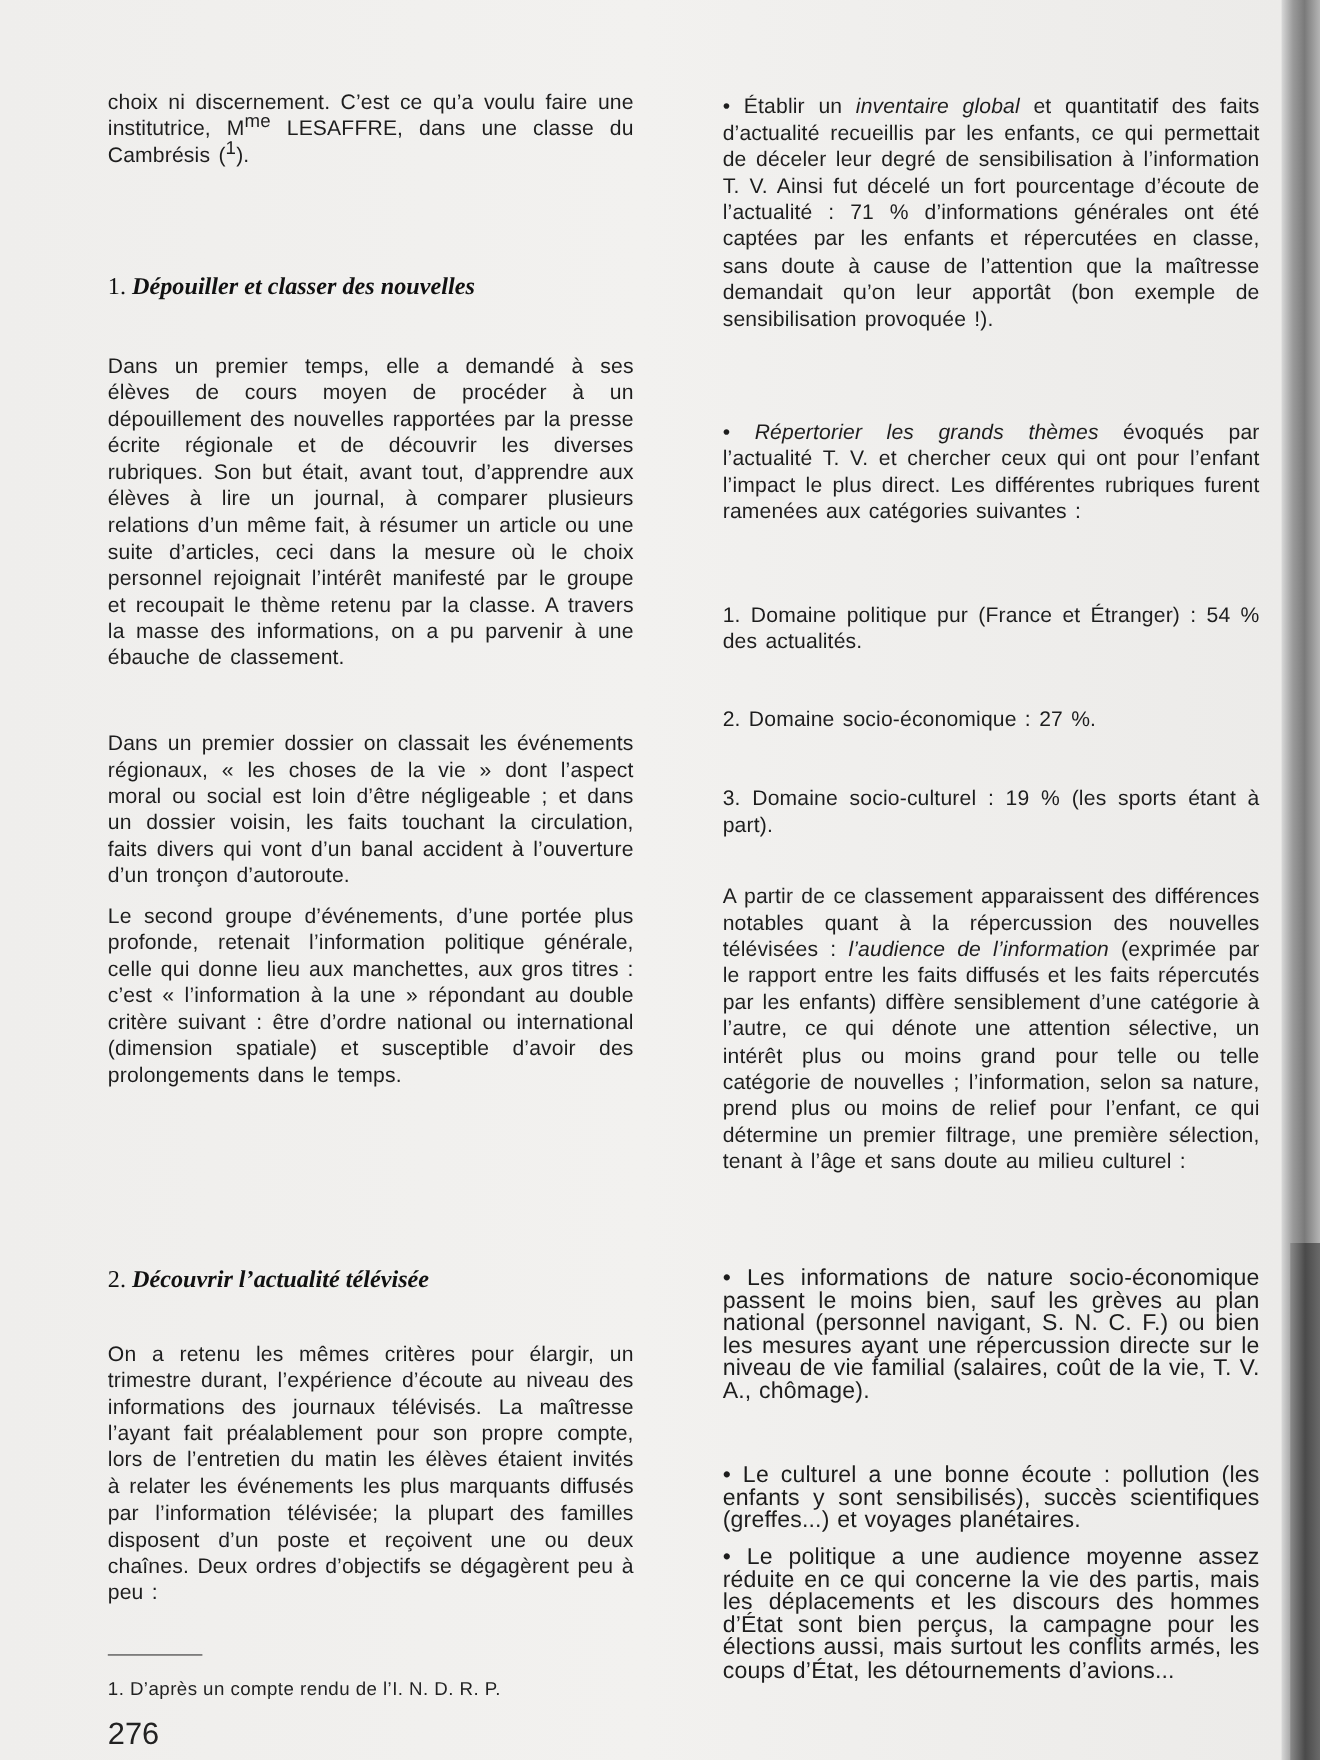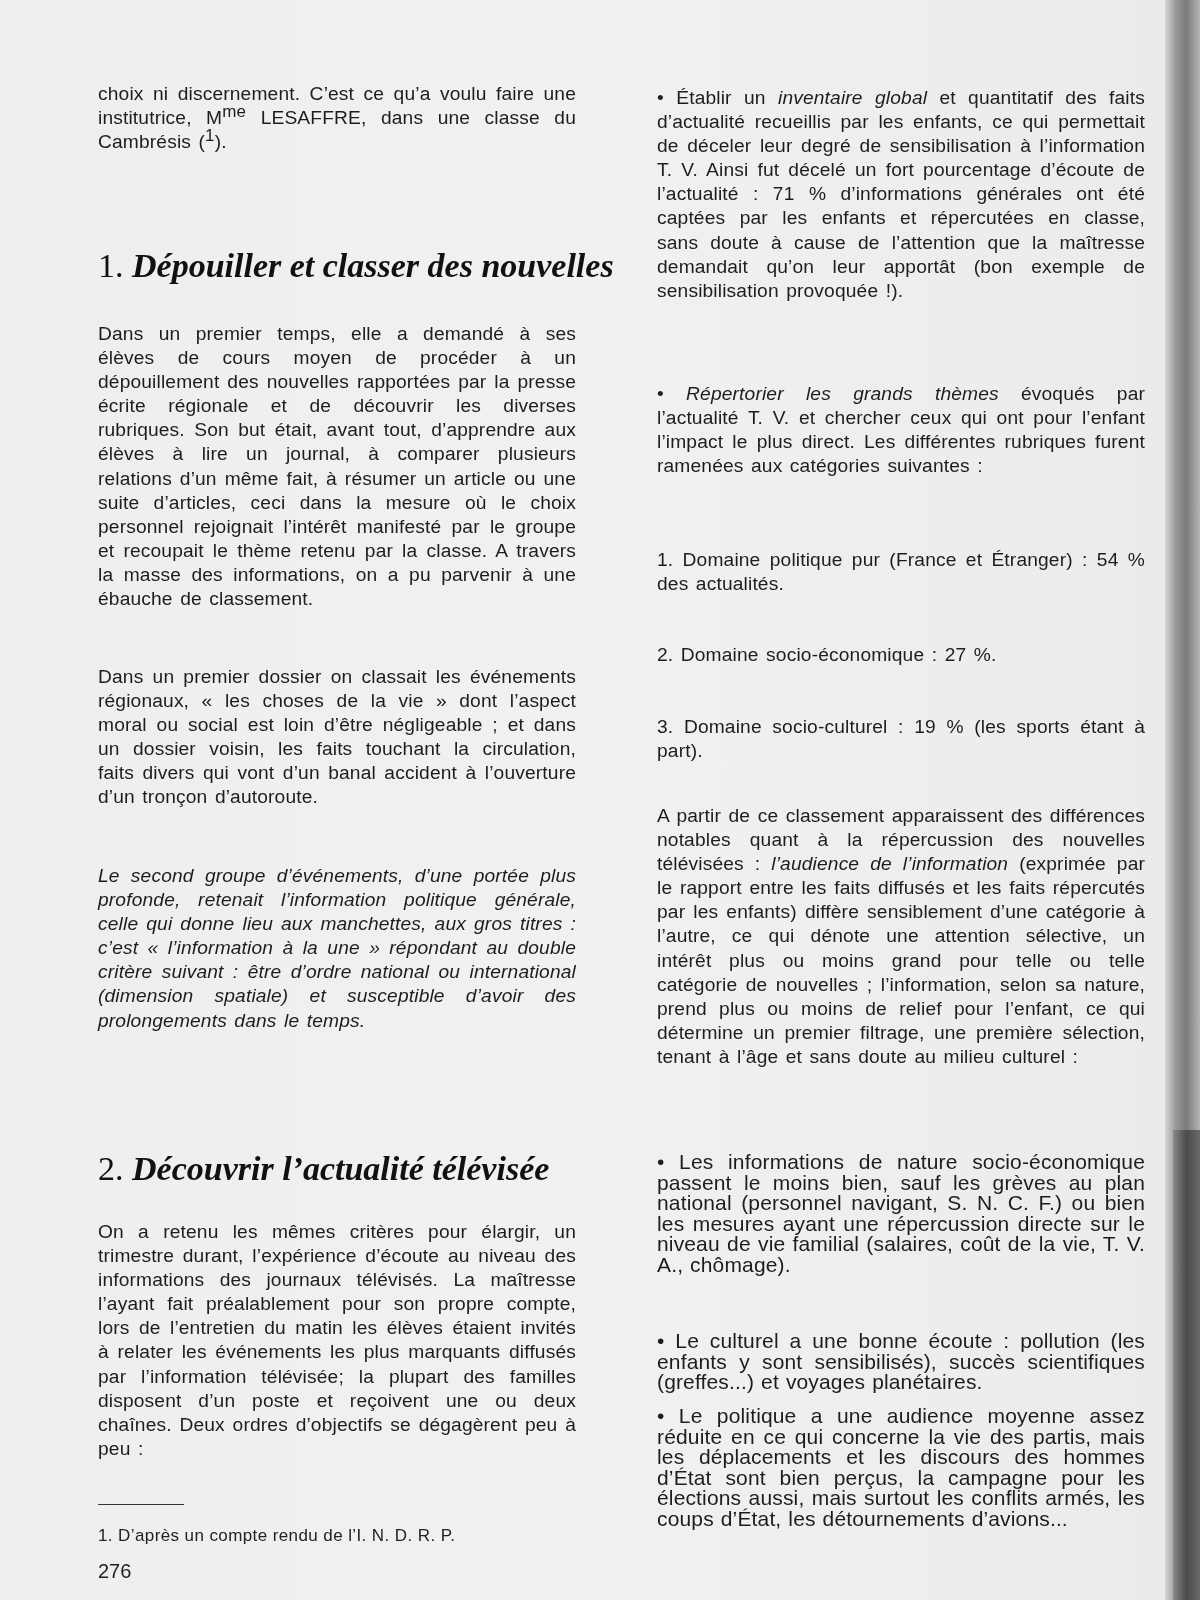--- a/index.html
+++ b/index.html
@@ -26,29 +26,29 @@
   .left { left: 98px; }
   .right { left: 657px; width: 488px; }
   p {
     margin: 0; font-size: 19.2px; line-height: 24.1px;
     text-align: justify; letter-spacing: 0.15px; word-spacing: 2px;
   }
   p.small { font-size: 21px; line-height: 20.6px; word-spacing: 1px; }
   .h {
     position: absolute;
     font-family: "Liberation Serif", "DejaVu Serif", serif;
-    font-size: 34px; color: #111; white-space: nowrap;
+    font-size: 22px; color: #111; white-space: nowrap;
   }
   .h .num { font-style: normal; }
   .h .txt { font-style: italic; font-weight: bold; }
   i.it { font-style: italic; }
   sup { font-size: 17px; line-height: 0; }
   .footrule { position: absolute; left: 98px; top: 1504px; width: 86px; height: 1px; background: #333; }
   .footnote { position: absolute; left: 98px; top: 1526px; font-size: 17px; color: #222; letter-spacing: 0.4px; white-space: nowrap; }
-  .pagenum { position: absolute; left: 98px; top: 1560px; font-size: 20px; color: #222; }
+  .pagenum { position: absolute; left: 98px; top: 1560px; font-size: 28px; color: #222; }
 </style>
 </head>
 <body>
 
 <div class="page">
 
   <div class="col left" style="top:82px;">
     <p><span>choix ni discernement. C’est ce qu’a voulu faire une institutrice, M</span><sup>me</sup><span> LESAFFRE, dans une classe du Cambrésis (</span><sup>1</sup><span>).</span></p>
   </div>
 
@@ -56,21 +56,21 @@
     <span class="num">1.</span>
     <span class="txt">Dépouiller et classer des nouvelles</span>
   </div>
 
   <div class="col left" style="top:322px;">
     <p>Dans un premier temps, elle a demandé à ses élèves de cours moyen de procéder à un dépouillement des nouvelles rapportées par la presse écrite régionale et de découvrir les diverses rubriques. Son but était, avant tout, d’apprendre aux élèves à lire un journal, à comparer plusieurs relations d’un même fait, à résumer un article ou une suite d’articles, ceci dans la mesure où le choix personnel rejoignait l’intérêt manifesté par le groupe et recoupait le thème retenu par la classe. A travers la masse des informations, on a pu parvenir à une ébauche de classement.</p>
   </div>
   <div class="col left" style="top:665px;">
     <p>Dans un premier dossier on classait les événements régionaux, « les choses de la vie » dont l’aspect moral ou social est loin d’être négligeable ; et dans un dossier voisin, les faits touchant la circulation, faits divers qui vont d’un banal accident à l’ouverture d’un tronçon d’autoroute.</p>
   </div>
-  <div class="col left" style="top:864px;font-style:italic;">
+  <div class="col left" style="top:822px;">
     <p>Le second groupe d’événements, d’une portée plus profonde, retenait l’information politique générale, celle qui donne lieu aux manchettes, aux gros titres : c’est « l’information à la une » répondant au double critère suivant : être d’ordre national ou international (dimension spatiale) et susceptible d’avoir des prolongements dans le temps.</p>
   </div>
 
   <div class="h" style="left:98px; top:1150px;">
     <span class="num">2.</span>
     <span class="txt">Découvrir l’actualité télévisée</span>
   </div>
 
   <div class="col left" style="top:1220px;">
     <p>On a retenu les mêmes critères pour élargir, un trimestre durant, l’expérience d’écoute au niveau des informations des journaux télévisés. La maîtresse l’ayant fait préalablement pour son propre compte, lors de l’entretien du matin les élèves étaient invités à relater les événements les plus marquants diffusés par l’information télévisée; la plupart des familles disposent d’un poste et reçoivent une ou deux chaînes. Deux ordres d’objectifs se dégagèrent peu à peu :</p>

